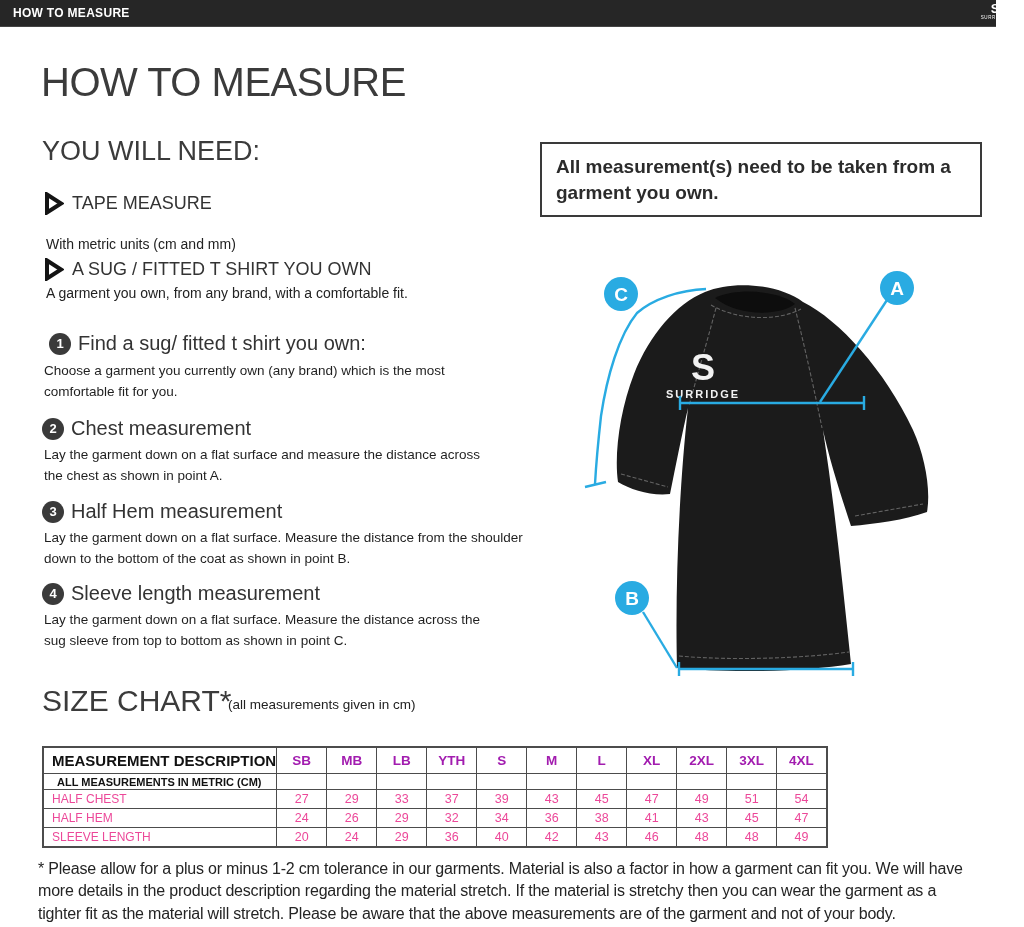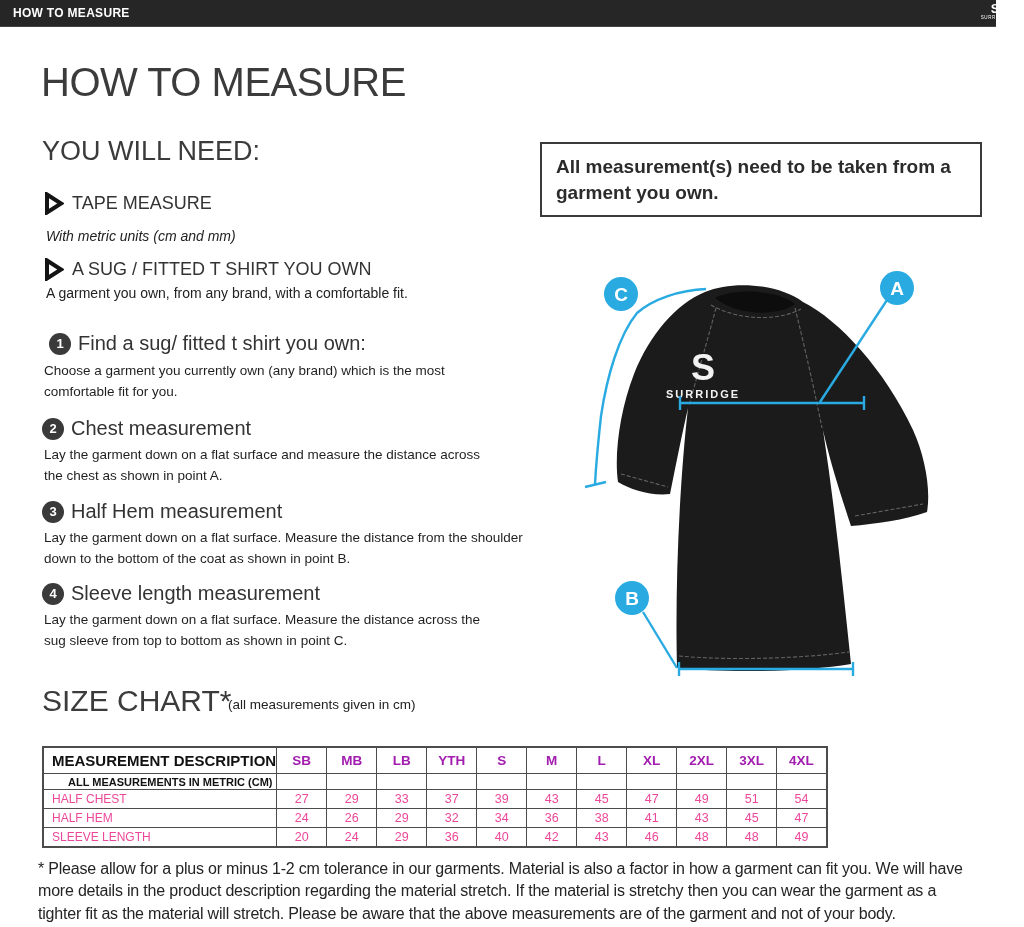--- a/index.html
+++ b/index.html
@@ -35,21 +35,21 @@
               font-size:19px; font-weight:bold; color:#2b2b2b; line-height:1.35; white-space:pre-line; }
 
   .shirt-svg { position:absolute; left:575px; top:258px; }
 
   
   .size-table { position:absolute; left:42px; top:746px; border-collapse:collapse; table-layout:fixed; }
   .size-table th, .size-table td { border:1px solid #4c4c4c; overflow:hidden; white-space:nowrap; }
   .size-table { border:2px solid #4c4c4c; }
   .size-table th.desc { width:218px; text-align:left; padding:4px 0 4px 8px; font-size:15px; font-weight:bold; color:#111; }
   .size-table th.size { width:50px; text-align:center; font-size:13.5px; font-weight:bold; color:#a21caf; }
-  .size-table tr.metric td { height:16px; font-size:11px; font-weight:bold; padding-left:24px; color:#111; }
+  .size-table tr.metric td { height:16px; font-size:11px; font-weight:bold; padding-left:13px; color:#111; }
   .size-table td { height:19px; font-size:12.5px; text-align:center; color:#ec4899; }
   .size-table td.rowlabel { text-align:left; padding-left:8px; font-size:12px; }
 
   .disclaimer { position:absolute; left:38px; top:858px; width:990px; font-size:16px; line-height:1.4;
                 color:#242424; white-space:pre-line; letter-spacing:-.2px; }
 </style>
 </head>
 <body>
 
 <div class="page">
@@ -64,21 +64,21 @@
 
   <div class="h1">HOW TO MEASURE</div>
 
   <div class="h2" id="you-will-need">YOU WILL NEED:</div>
 
   <div class="need-item" style="top:192px;">
     <svg class="tri" width="20" height="23" viewBox="0 0 20 23">
       <path d="M3,2.5 L17,11.5 L3,20.5 Z" fill="#fff" stroke="#141414" stroke-width="4" stroke-linejoin="miter"></path>
     </svg><span class="need-label">TAPE MEASURE</span>
   </div>
-  <div class="need-desc" style="top:228px;font-style:italic;">With metric units (cm and mm)</div>
+  <div class="need-desc" style="top:236px;">With metric units (cm and mm)</div>
 
   <div class="need-item" style="top:258px;">
     <svg class="tri" width="20" height="23" viewBox="0 0 20 23">
       <path d="M3,2.5 L17,11.5 L3,20.5 Z" fill="#fff" stroke="#141414" stroke-width="4" stroke-linejoin="miter"></path>
     </svg><span class="need-label">A SUG / FITTED T SHIRT YOU OWN</span>
   </div>
   <div class="need-desc" style="top:285px;">A garment you own, from any brand, with a comfortable fit.</div>
 
   <div class="note-box">All measurement(s) need to be taken from a
 garment you own.</div>

